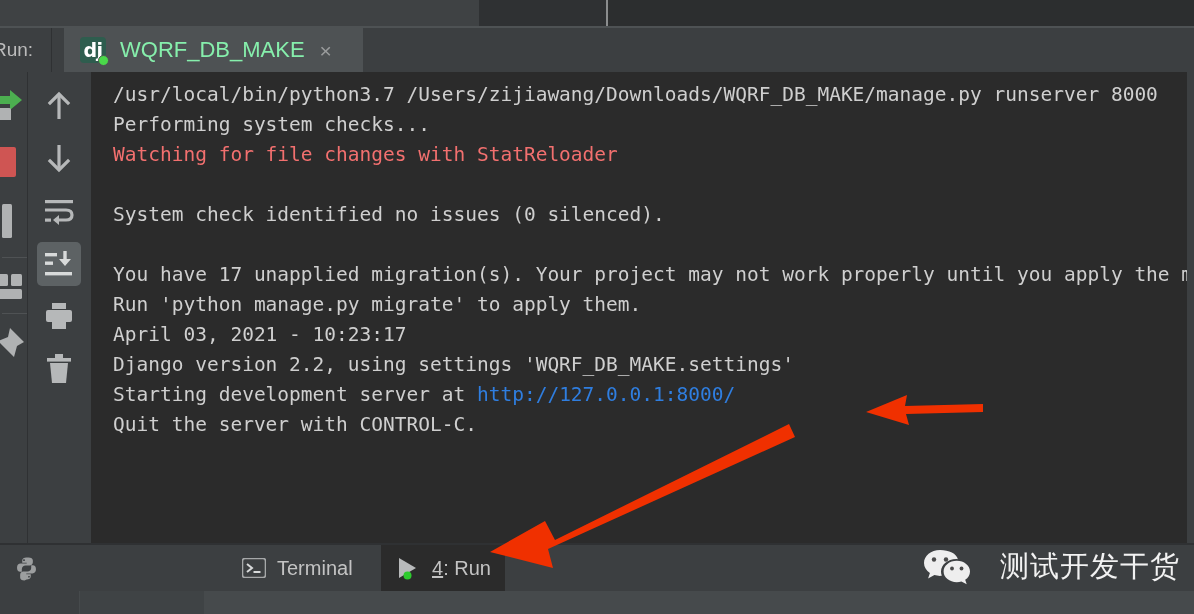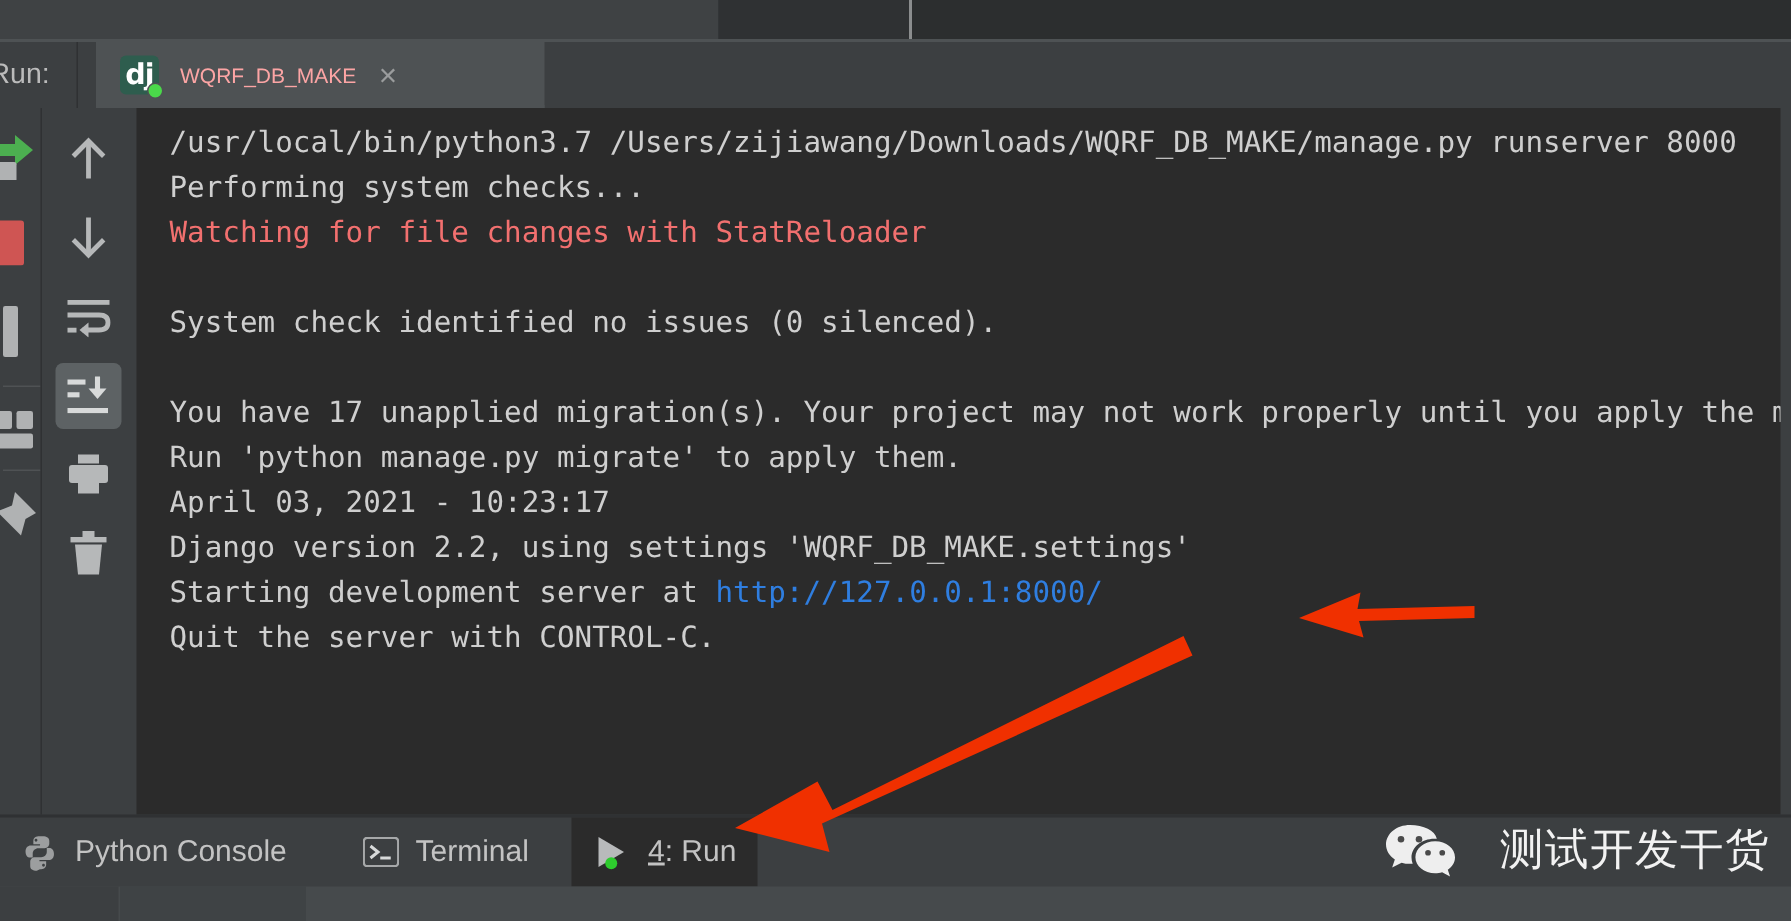--- a/index.html
+++ b/index.html
@@ -40,21 +40,21 @@
     background: #2e5d4e; flex: 0 0 auto;
     display: flex; align-items: center; justify-content: center;
     color: #ffffff; font-size: 19px; font-weight: bold;
     font-family: "DejaVu Sans", sans-serif; letter-spacing: -0.5px;
   }
   .dj-dot {
     position: absolute; right: -3px; bottom: -3px;
     width: 11px; height: 11px; border-radius: 50%;
     background: #4ad94a; border: 1.5px solid #4e5254;
   }
-  .tab-title { color: #fca5a5; font-size: 14px; margin-left: 14px; white-space: nowrap; }
+  .tab-title { color: #86efac; font-size: 22px; margin-left: 14px; white-space: nowrap; }
   .tab-close { color: #9a9c9d; font-size: 21px; margin-left: 15px; line-height: 1; }
 
   
   .left-clip { position: absolute; left: 0; top: 72px; width: 27px; height: 478px; background: #3c3f41; }
   .left-clip .icn { position: absolute; left: 0; }
   .lc-sep { position: absolute; left: 2px; width: 25px; height: 1px; background: #4f5254; }
 
   .left-col { position: absolute; left: 28px; top: 72px; width: 63px; height: 478px; background: #3c3f41; }
   .left-col-divider { position: absolute; left: 27px; top: 72px; width: 1px; height: 478px; background: #2f3133; }
   .tbtn {
@@ -236,21 +236,20 @@
   <div class="console-bottomline"></div>
 
   <div class="bottombar">
     <div class="bb-topline"></div>
 
     <div class="bb-item" style="left:0px;">
       <svg width="25" height="25" viewBox="0 0 24 24">
         <path d="M11.9 1.5c-2.3 0-4 .9-4 2.9v2.1h4.3v.8H6.3c-2 0-3.4 1.4-3.4 3.9 0 2.4 1.1 3.9 3 3.9h1.6v-2.5c0-2 1.6-3.5 3.6-3.5h4c1.7 0 3-1.3 3-3V4.4c0-1.8-1.6-2.9-4.2-2.9zm-2.3 1.6c.5 0 .9.4.9.9s-.4.9-.9.9-.9-.4-.9-.9.4-.9.9-.9z" fill="#9c9e9f"></path>
         <path d="M12.1 22.5c2.3 0 4-.9 4-2.9v-2.1h-4.3v-.8h5.9c2 0 3.4-1.4 3.4-3.9 0-2.4-1.1-3.9-3-3.9h-1.6v2.5c0 2-1.6 3.5-3.6 3.5h-4c-1.7 0-3 1.3-3 3v2.7c0 1.8 1.6 2.9 4.2 2.9zm2.3-1.6c-.5 0-.9-.4-.9-.9s.4-.9.9-.9.9.4.9.9-.4.9-.9.9z" fill="#9c9e9f"></path>
       </svg>
-      <span class="lbl">Python Console</span>
     </div>
 
     <div class="bb-item" style="left:228px;">
       <svg width="24" height="20" viewBox="0 0 24 20">
         <rect x="0.5" y="0.5" width="23" height="19" rx="2.5" fill="none" stroke="#a6a8a9" stroke-width="1.6"></rect>
         <path d="M5 6 L10 10 L5 14" stroke="#d8dada" stroke-width="2" fill="none"></path>
         <rect x="11.5" y="13" width="7" height="2" fill="#d8dada"></rect>
       </svg>
       <span class="lbl">Terminal</span>
     </div>

